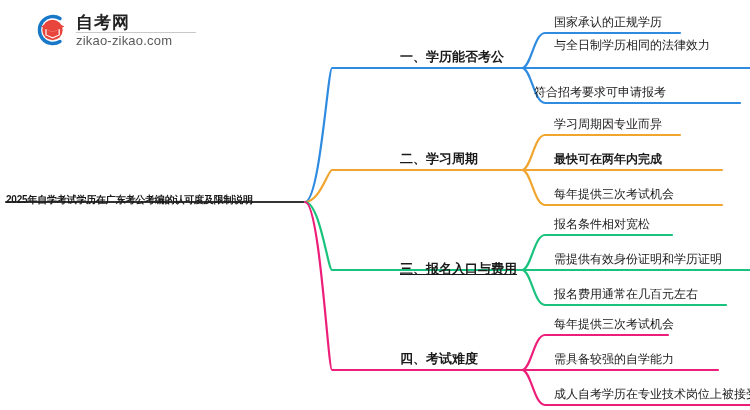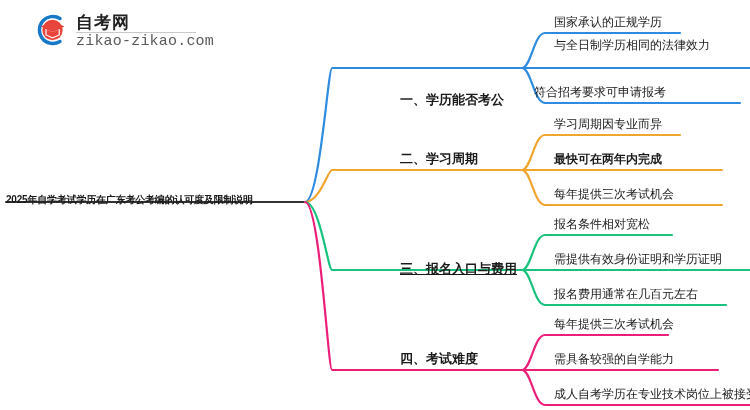--- a/index.html
+++ b/index.html
@@ -15,22 +15,22 @@
   #logo{position:absolute;left:30px;top:10px;width:180px;height:40px;}
   #logo .mark{position:absolute;left:0;top:2px;width:40px;height:36px;}
   #logo .wordmark{
     position:absolute;left:46px;top:1px;
     font-size:17px;font-weight:bold;color:#222;letter-spacing:1px;
     white-space:nowrap;
   }
   #logo .rule{position:absolute;left:46px;top:22px;width:120px;height:1px;background:#c9c9c9;}
   #logo .domain{
     position:absolute;left:46px;top:23px;
-    font-size:15px;color:#5a5a5a;letter-spacing:.2px;white-space:nowrap;
-    font-family:Liberation Mono, monospace;
+    font-size:13px;color:#5a5a5a;letter-spacing:.2px;white-space:nowrap;
+    font-family:Liberation Sans, sans-serif;
   }
 
   
   .node{position:absolute;white-space:nowrap;color:#1a1a1a;}
   #root-label{
     left:6px;top:193px;
     font-size:10px;font-weight:bold;letter-spacing:-0.2px;text-align:right;
   }
   .branch-label{font-size:13px;font-weight:bold;letter-spacing:0px;}
   .leaf-label{font-size:12px;letter-spacing:0px;}
@@ -70,21 +70,21 @@
       <path d="M 522 270 C 531 270, 534 305, 545 305 L 726 305" fill="none" stroke="#19C37D" stroke-width="2.2" stroke-linecap="round"></path>
       <path d="M 305 202 C 319.85 202, 327.95 370, 332 370 L 522 370" fill="none" stroke="#ED1E79" stroke-width="2.2" stroke-linecap="round"></path>
       <path d="M 522 370 C 531 370, 534 335, 545 335 L 668 335" fill="none" stroke="#ED1E79" stroke-width="2.2" stroke-linecap="round"></path>
       <path d="M 522 370 L 718 370" fill="none" stroke="#ED1E79" stroke-width="2.2" stroke-linecap="round"></path>
       <path d="M 522 370 C 531 370, 534 405, 545 405 L 750 405" fill="none" stroke="#ED1E79" stroke-width="2.2" stroke-linecap="round"></path>
     </svg>
 
   <div class="node" id="root-label">2025年自学考试学历在广东考公考编的认可度及限制说明</div>
 
   <div id="labels">
-      <div class="node branch-label" style="left: 400px; top: 48px; margin-top: 43px;">一、学历能否考公</div>
+      <div class="node branch-label" style="left: 400px; top: 48px;">一、学历能否考公</div>
       <div class="node leaf-label" style="left: 554px; top: 14px;">国家承认的正规学历</div>
       <div class="node leaf-label" style="left: 554px; top: 37px;">与全日制学历相同的法律效力</div>
       <div class="node leaf-label" style="left: 534px; top: 84px;">符合招考要求可申请报考</div>
       <div class="node branch-label" style="left: 400px; top: 150px;">二、学习周期</div>
       <div class="node leaf-label" style="left: 554px; top: 116px; text-align: right;">学习周期因专业而异</div>
       <div class="node leaf-label" style="left: 554px; top: 151px; font-weight: bold;">最快可在两年内完成</div>
       <div class="node leaf-label" style="left: 554px; top: 186px;">每年提供三次考试机会</div>
       <div class="node branch-label" style="left: 400px; top: 260px; text-decoration: underline;">三、报名入口与费用</div>
       <div class="node leaf-label" style="left: 554px; top: 216px;">报名条件相对宽松</div>
       <div class="node leaf-label" style="left: 554px; top: 251px;">需提供有效身份证明和学历证明</div>

